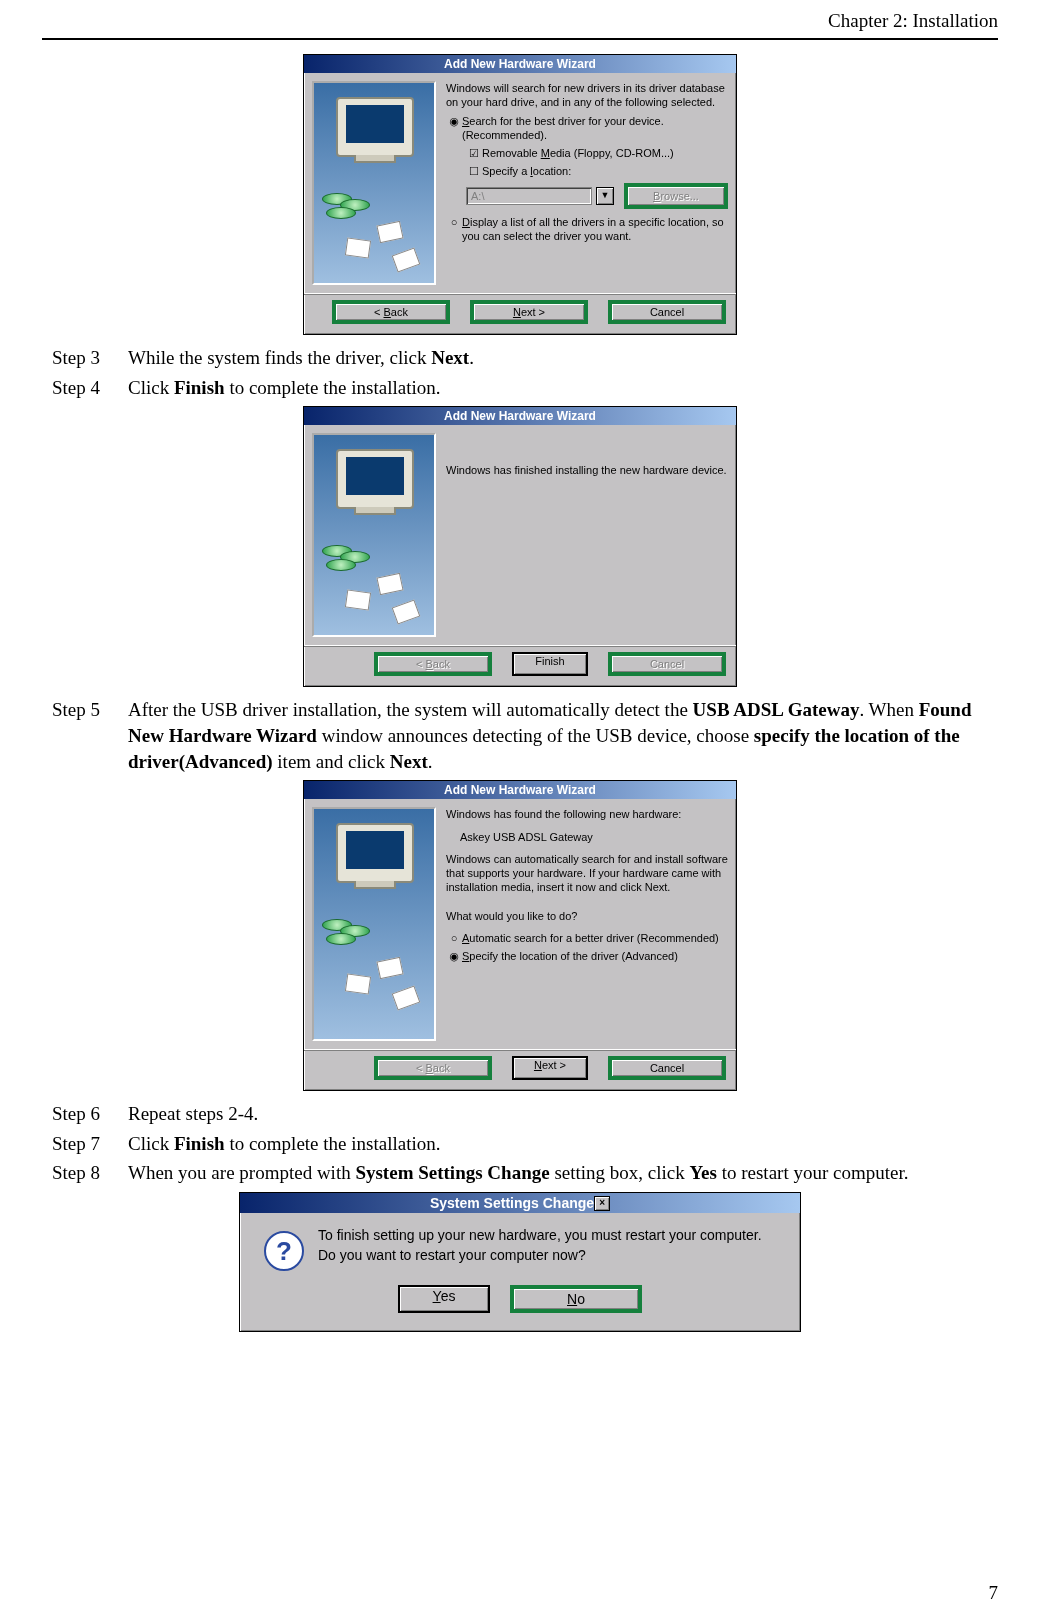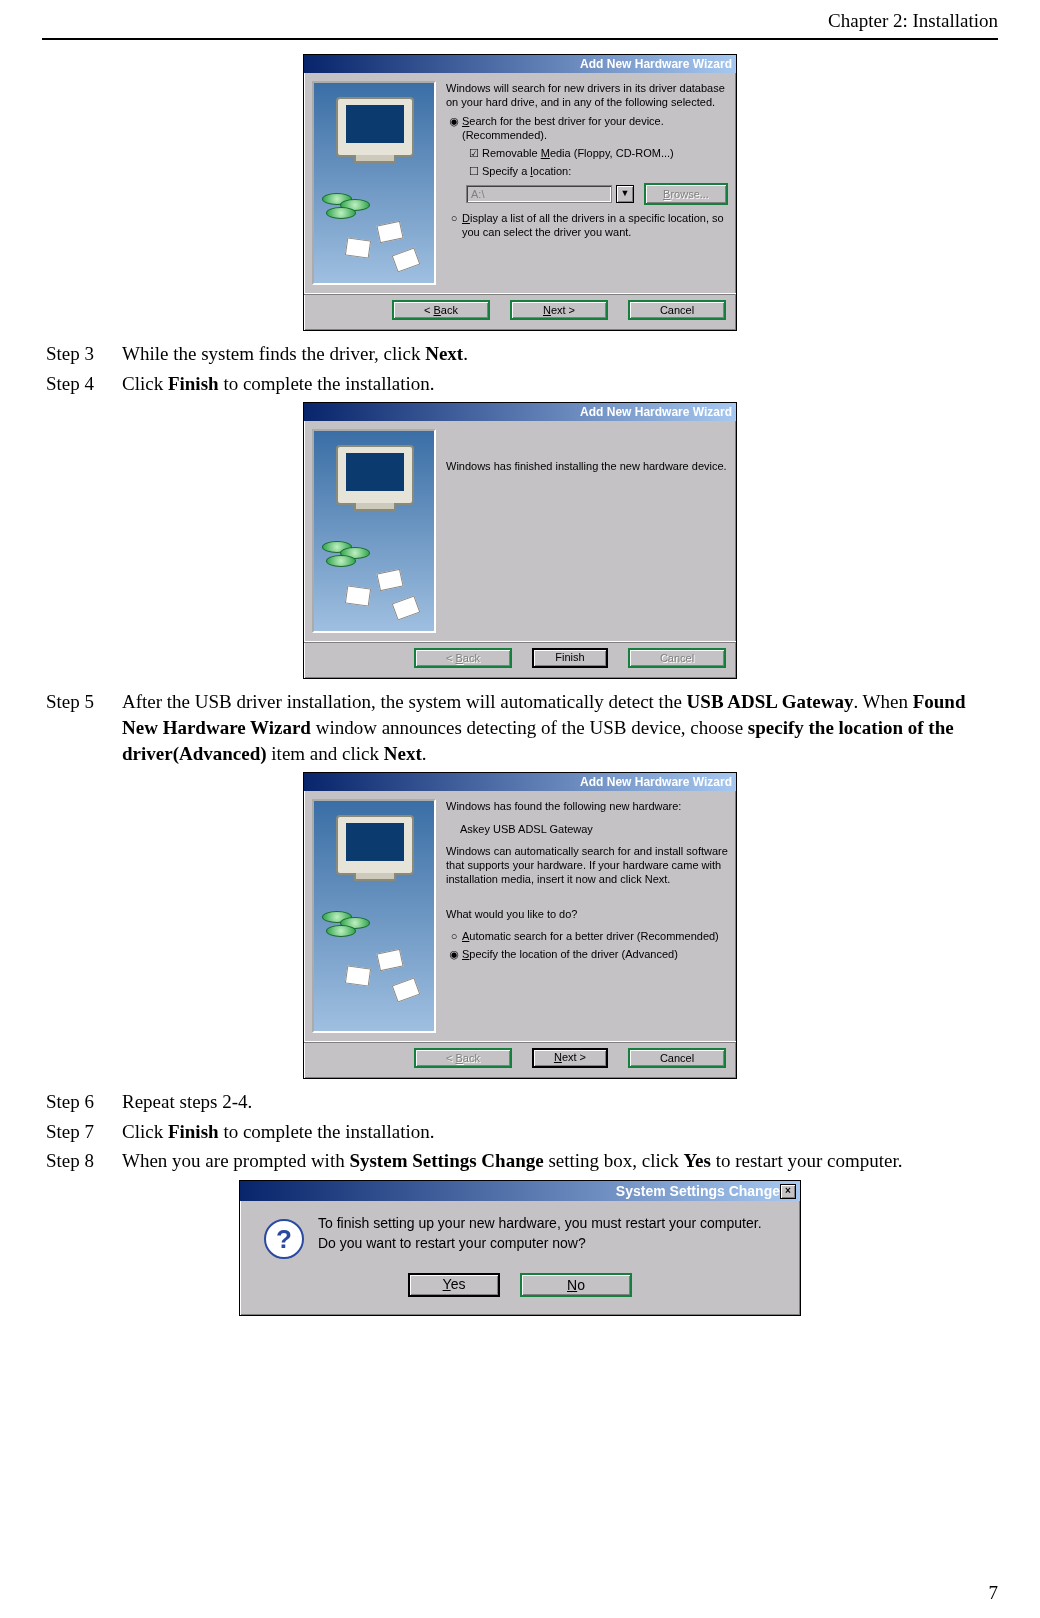--- a/index.html
+++ b/index.html
@@ -24,21 +24,21 @@
   }
   .head-rule {
     border: 0;
     border-top: 2px solid #000;
     margin: 2px 0 14px 0;
   }
   .step {
     display: flex;
     font-size: 19px;
     line-height: 1.35;
-    margin: 4px 4px;
+    margin: 4px 10px;
   }
   .step .step-label {
     flex: 0 0 76px;
   }
   .step .step-body {
     flex: 1;
   }
   b { font-weight: bold; }
   .page-number {
     position: absolute;
@@ -58,21 +58,21 @@
     box-shadow: inset 1px 1px 0 #fff, inset -1px -1px 0 #808080;
   }
   .titlebar {
     background: linear-gradient(to right, #08246b, #a6c8f0);
     color: #fff;
     padding: 2px 4px;
     font-weight: bold;
     font-size: 12px;
     display: flex;
     align-items: center;
-    justify-content: flex-end;
+    justify-content: center;
   }
   .titlebar .tb-close {
     width: 14px; height: 13px;
     background: #c4c2c4;
     border: 1px solid #000;
     box-shadow: inset 1px 1px 0 #fff, inset -1px -1px 0 #808080;
     color: #000;
     font-size: 10px;
     line-height: 11px;
     text-align: center;
@@ -120,23 +120,23 @@
     position: absolute; width: 22px; height: 16px; background: #fff;
     border: 1px solid #888; transform: rotate(-12deg);
   }
   .dlg-content { flex: 1; font-size: 11px; line-height: 1.3; filter: blur(0.4px); }
   .opt { display:flex; align-items:flex-start; margin: 4px 0; }
   .opt .sym { flex:0 0 16px; text-align:center; font-size:11px; }
   .opt .lbl { flex:1; }
   .sub { margin-left: 20px; }
   .btn9x {
     background: #c4c2c4;
-    border: 2px solid #15803d;
+    border: 4px solid #15803d;
     box-shadow: inset 1px 1px 0 #fff, inset -1px -1px 0 #808080;
-    padding: 2px 10px;
+    padding: 2px 18px;
     width: 74px;
     text-align: center;
     font-size: 11px;
     font-family: Tahoma, Arial, sans-serif;
   }
   .btn9x.default { border: 2px solid #000; padding: 1px 0; width: 72px; }
   .btn9x.disabled { color: #808080; text-shadow: 1px 1px 0 #fff; }
   .btn-row { display:flex; justify-content:flex-end; gap: 20px; padding: 6px 10px 10px 10px; border-top: 1px solid #fff; box-shadow: inset 0 1px 0 #808080; }
   .field9x {
     background: #c4c2c4;
@@ -285,21 +285,21 @@
             <div class="disk" style="left:4px;top:14px;"></div>
           </div>
           <div class="paper" style="left:64px;top:150px;"></div>
           <div class="paper" style="left:32px;top:166px;transform:rotate(8deg);"></div>
           <div class="paper" style="left:80px;top:180px;transform:rotate(-20deg);"></div>
         </div>
         <div class="dlg-content">
           <div>Windows has found the following new hardware:</div>
           <div style="margin:8px 0 8px 14px;">Askey  USB ADSL Gateway</div>
           <div>Windows can automatically search for and install software that supports your hardware. If your hardware came with installation media, insert it now and click Next.</div>
-          <div style="margin-top:20px;">What would you like to do?</div>
+          <div style="margin-top:14px;">What would you like to do?</div>
           <div class="opt" style="margin-top:8px;">
             <span class="sym">○</span>
             <span class="lbl"><span class="u">A</span><span>utomatic search for a better driver (Recommended)</span></span>
           </div>
           <div class="opt">
             <span class="sym">◉</span>
             <span class="lbl"><span class="u">S</span><span>pecify the location of the driver (Advanced)</span></span>
           </div>
         </div>
       </div>

